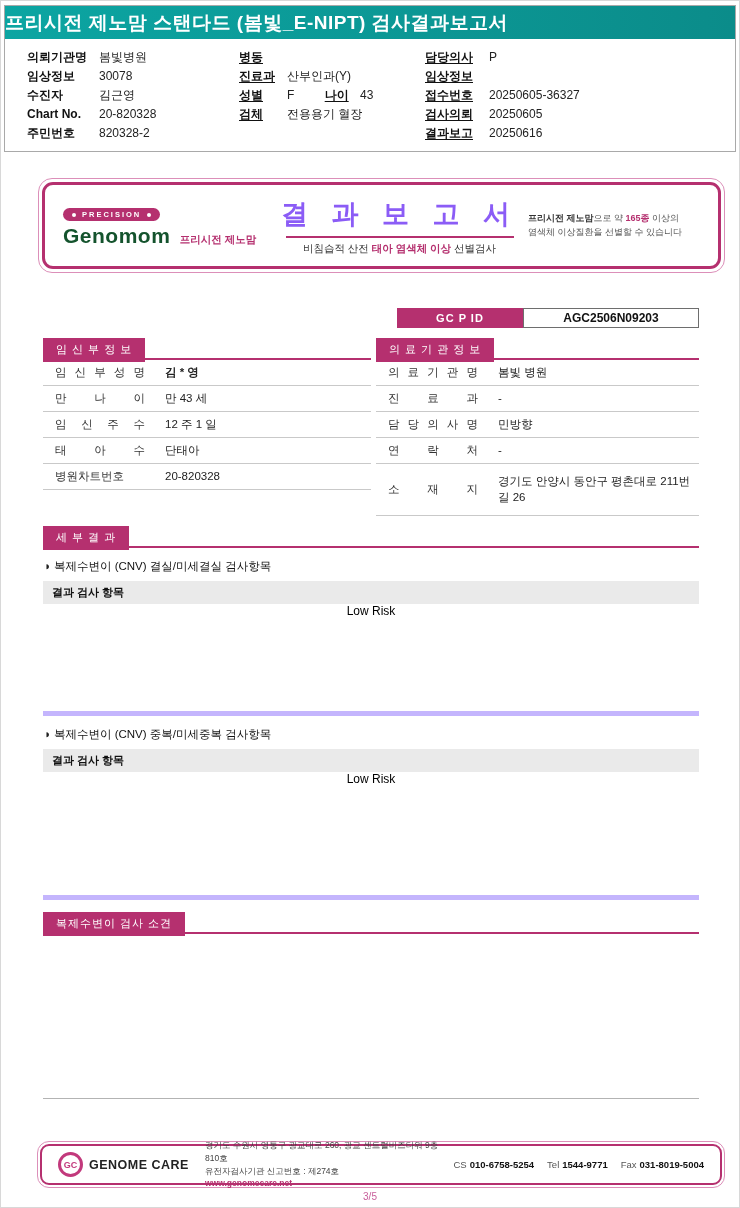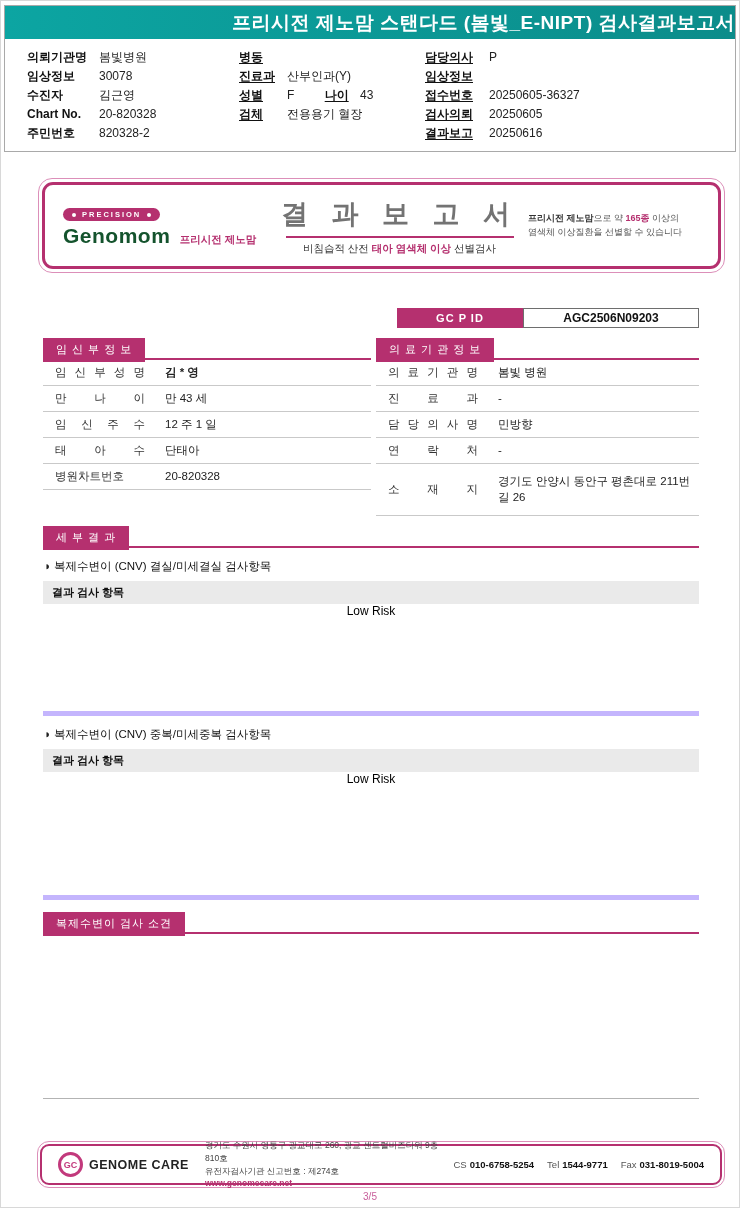--- a/index.html
+++ b/index.html
@@ -2,41 +2,41 @@
 <html><head>
 <meta charset="utf-8">
 <style>
   * { margin:0; padding:0; box-sizing:border-box; }
   html,body { background:#ffffff; }
   body { font-family:"Liberation Sans","DejaVu Sans",sans-serif; color:#111; }
   .page { position:relative; width:740px; height:1208px; background:#fff; border:1px solid #d8d8d8; overflow:hidden; margin:0 auto; }
 
   
   .top-block { position:absolute; top:4px; left:3px; right:3px; border:1px solid #a9a9a9; background:#fff; }
-  .teal-bar { height:33px; background:linear-gradient(90deg,#0ca5a2,#0b8c8a); color:#fff; display:flex; align-items:center; justify-content:flex-end; font-size:19px; font-weight:bold; letter-spacing:0.5px; }
+  .teal-bar { height:33px; background:linear-gradient(90deg,#0ca5a2,#0b8c8a); color:#fff; display:flex; align-items:center; justify-content:flex-start; font-size:19px; font-weight:bold; letter-spacing:0.5px; }
   .info-area { position:relative; height:112px; font-size:12px; }
   .info-col { position:absolute; top:9px; }
   .col1 { left:22px; } .col2 { left:234px; } .col3 { left:420px; }
   .info-row { height:19px; line-height:19px; white-space:nowrap; }
   .lbl { font-weight:bold; display:inline-block; color:#111; }
   .lbl.u { text-decoration:underline; text-underline-offset:2px; }
   .w72 { width:72px; } .w48 { width:48px; } .w64 { width:64px; }
   .val { color:#222; }
 
   
   .report-frame { position:absolute; top:177px; left:37px; right:14px; height:95px; border:1px solid #dc8fb9; border-radius:14px; padding:3px; background:#fff; }
   .report-frame-inner { height:100%; border:3px solid #b5306f; border-radius:11px; display:flex; align-items:center; padding:0 18px;justify-content:flex-end; }
   .logo-block { width:208px; }
   .precision-pill { display:inline-flex; align-items:center; gap:6px; background:#b5306f; color:#fff; border-radius:9px; padding:2px 9px; font-size:7.5px; font-weight:bold; letter-spacing:2px; }
   .pill-dot { width:4px; height:4px; border-radius:50%; background:#fff; display:inline-block; }
   .brand-line { margin-top:3px; white-space:nowrap; }
   .brand-en { font-size:21px; font-weight:bold; color:#14532d; letter-spacing:0.5px; }
   .brand-kr { font-size:10.5px; font-weight:bold; color:#b5306f; margin-left:5px; }
   .title-block { flex:1; text-align:center; }
-  .rpt-title { font-size:27px; font-weight:bold; letter-spacing:8px; color:#737373; }
+  .rpt-title { font-size:27px; font-weight:bold; letter-spacing:8px; color:#8b5cf6; }
   .rpt-underline { width:228px; height:2px; background:#b5306f; margin:4px auto 4px; }
   .rpt-sub { font-size:10.5px; color:#333; }
   .accent-text { color:#b5306f; font-weight:bold; }
   .tagline-block { width:172px; font-size:9px; color:#555; line-height:1.55; }
   .tagline-block .b { font-weight:bold; color:#333; }
 
   
   .report-body { position:absolute; top:307px; left:42px; right:40px; }
   .gcpid { display:flex; margin-left:auto; width:302px; height:20px; font-size:11px; }
   .gcpid-label { width:126px; background:#b5306f; color:#fff; display:flex; align-items:center; justify-content:center; font-weight:bold; letter-spacing:1px; }

